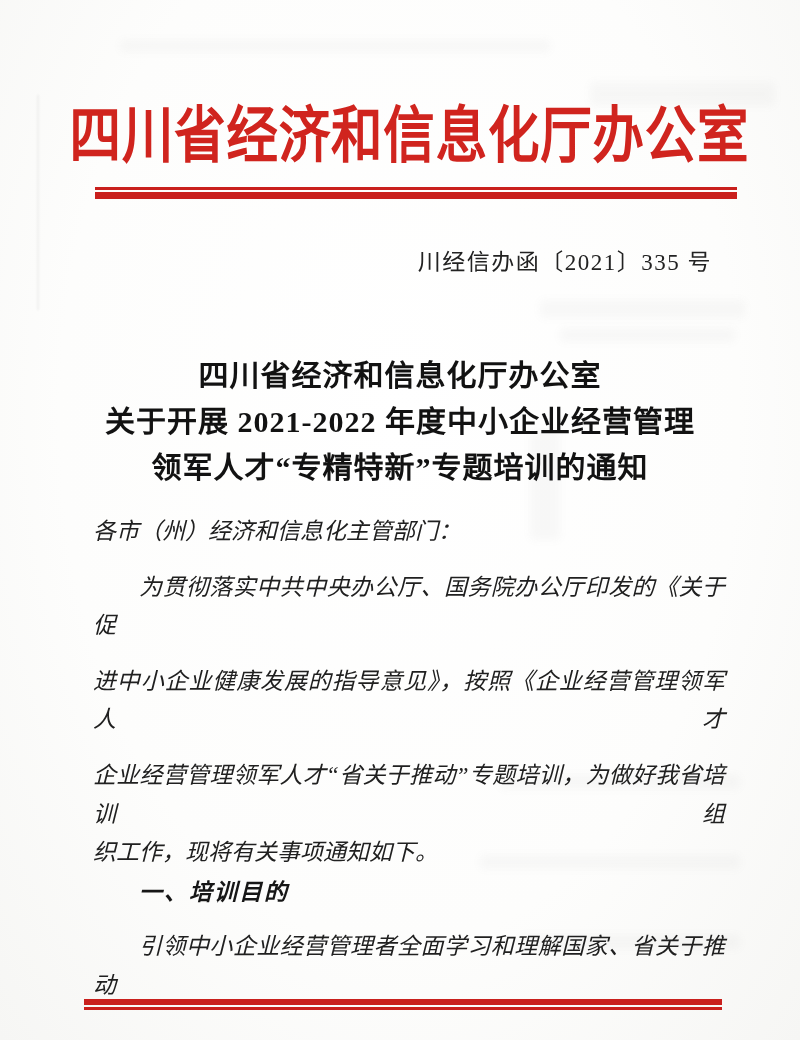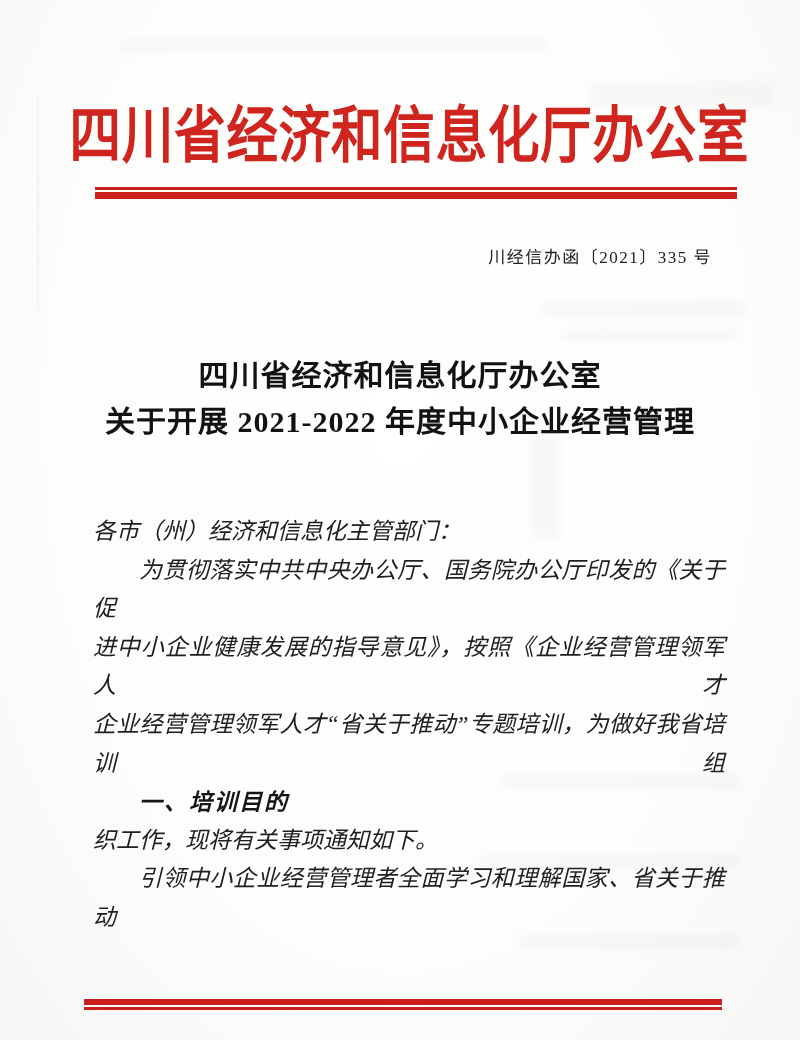--- a/index.html
+++ b/index.html
@@ -51,21 +51,21 @@
     width: 642px; height: 12px;
     background: linear-gradient(180deg,
       #c9201d 0px, #c9201d 3px,
       rgba(0,0,0,0) 3px, rgba(0,0,0,0) 5px,
       #c9201d 5px, #c9201d 12px);
   }
 
   .doc-number {
     position: absolute;
     top: 243px; right: 88px;
-    font-size: 17px;
+    font-size: 23px;
     letter-spacing: 1.5px;
     color: #222;
   }
 
   .doc-title {
     position: absolute;
     top: 353px; left: 0;
     width: 100%;
     text-align: center;
     font-weight: 700;
@@ -77,21 +77,21 @@
 
   .body-text {
     position: absolute;
     top: 513px; left: 93px;
     width: 632px;
     font-size: 23px;
     line-height: 38.6px;
     color: #202020;
   }
   .line { min-height: 38.6px; font-style: italic; }
-  .jl { text-align: justify; text-align-last: justify; }
+  .jl { text-align: justify; text-align-last: justify; margin-top: 17px; }
   .indent { text-indent: 2em; }
   .section-heading {
     font-family: "Liberation Sans", "DejaVu Sans", sans-serif;
     font-weight: 700;
     letter-spacing: 2px;
     color: #161616;
   }
 
   .footer-rule {
     position: absolute;
@@ -130,28 +130,29 @@
   <div class="agency-header">
     <span class="txt">四川省经济和信息化厅办公室</span>
   </div>
   <div class="header-rule"></div>
 
   <div class="doc-number">川经信办函〔2021〕335 号</div>
 
   <div class="doc-title">
     <div>四川省经济和信息化厅办公室</div>
     <div>关于开展 2021-2022 年度中小企业经营管理</div>
+    <div>领军人才“专精特新”专题培训的通知</div>
   </div>
 
   <div class="body-text">
     <div class="line">各市（州）经济和信息化主管部门：</div>
     <div class="line jl indent">为贯彻落实中共中央办公厅、国务院办公厅印发的《关于促</div>
     <div class="line jl">进中小企业健康发展的指导意见》，按照《企业经营管理领军人才</div>
     <div class="line jl">企业经营管理领军人才“省关于推动”专题培训，为做好我省培训组</div>
+    <div class="line">织工作，现将有关事项通知如下。</div>
     <div class="line indent section-heading">一、培训目的</div>
-    <div class="line">织工作，现将有关事项通知如下。</div>
     <div class="line jl indent">引领中小企业经营管理者全面学习和理解国家、省关于推动</div>
 
   </div>
 
   <div class="footer-rule"></div>
 
 </div>
 
 </body></html>

